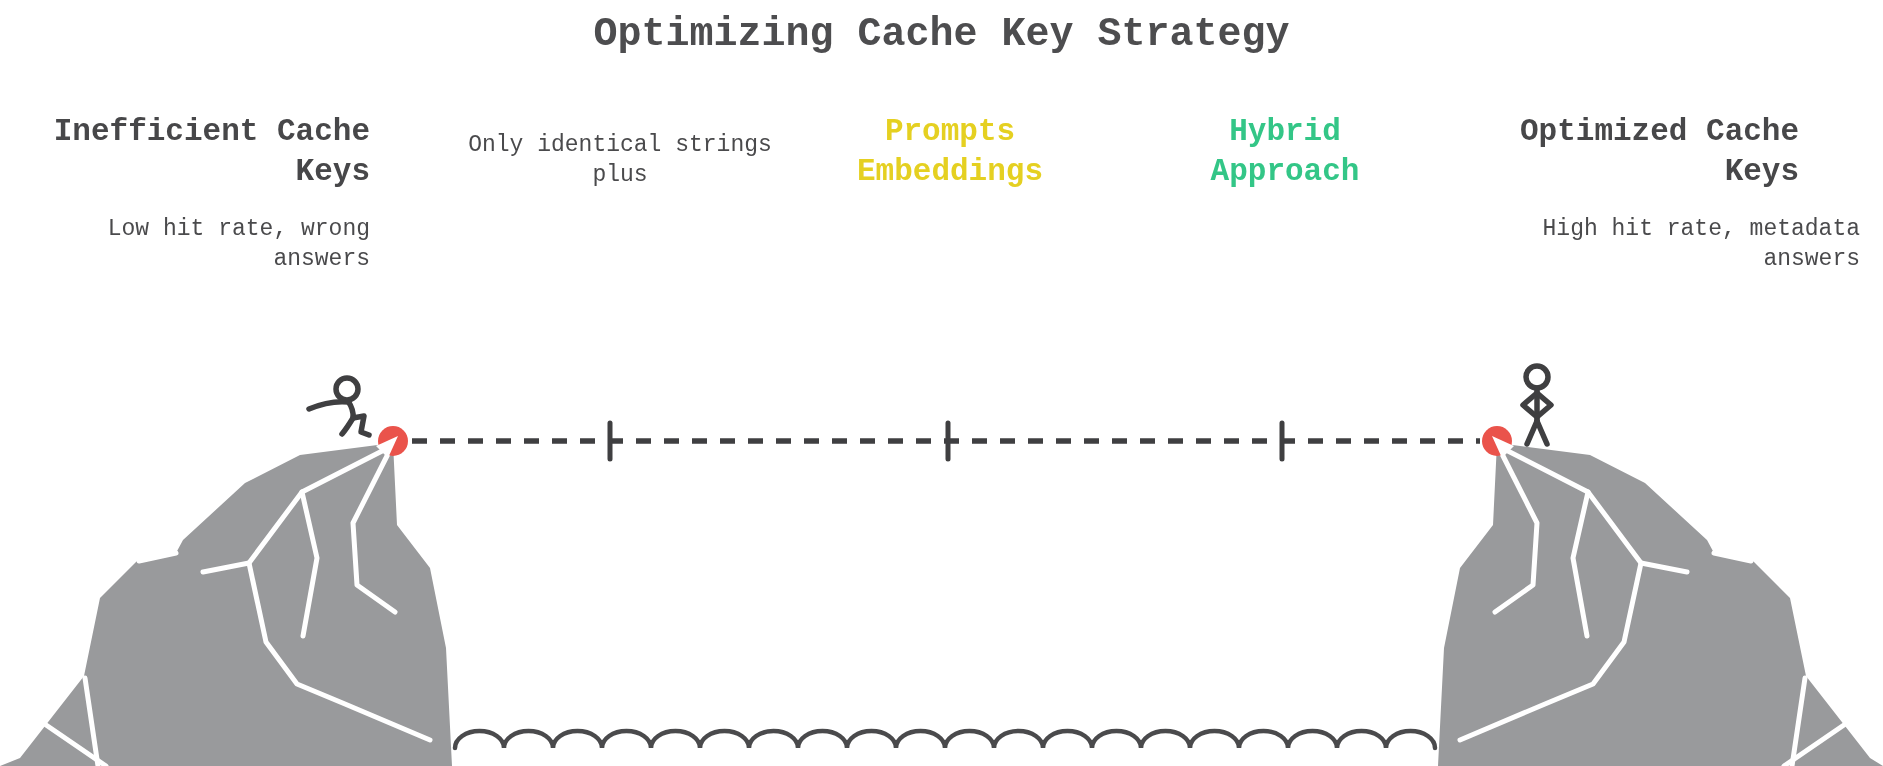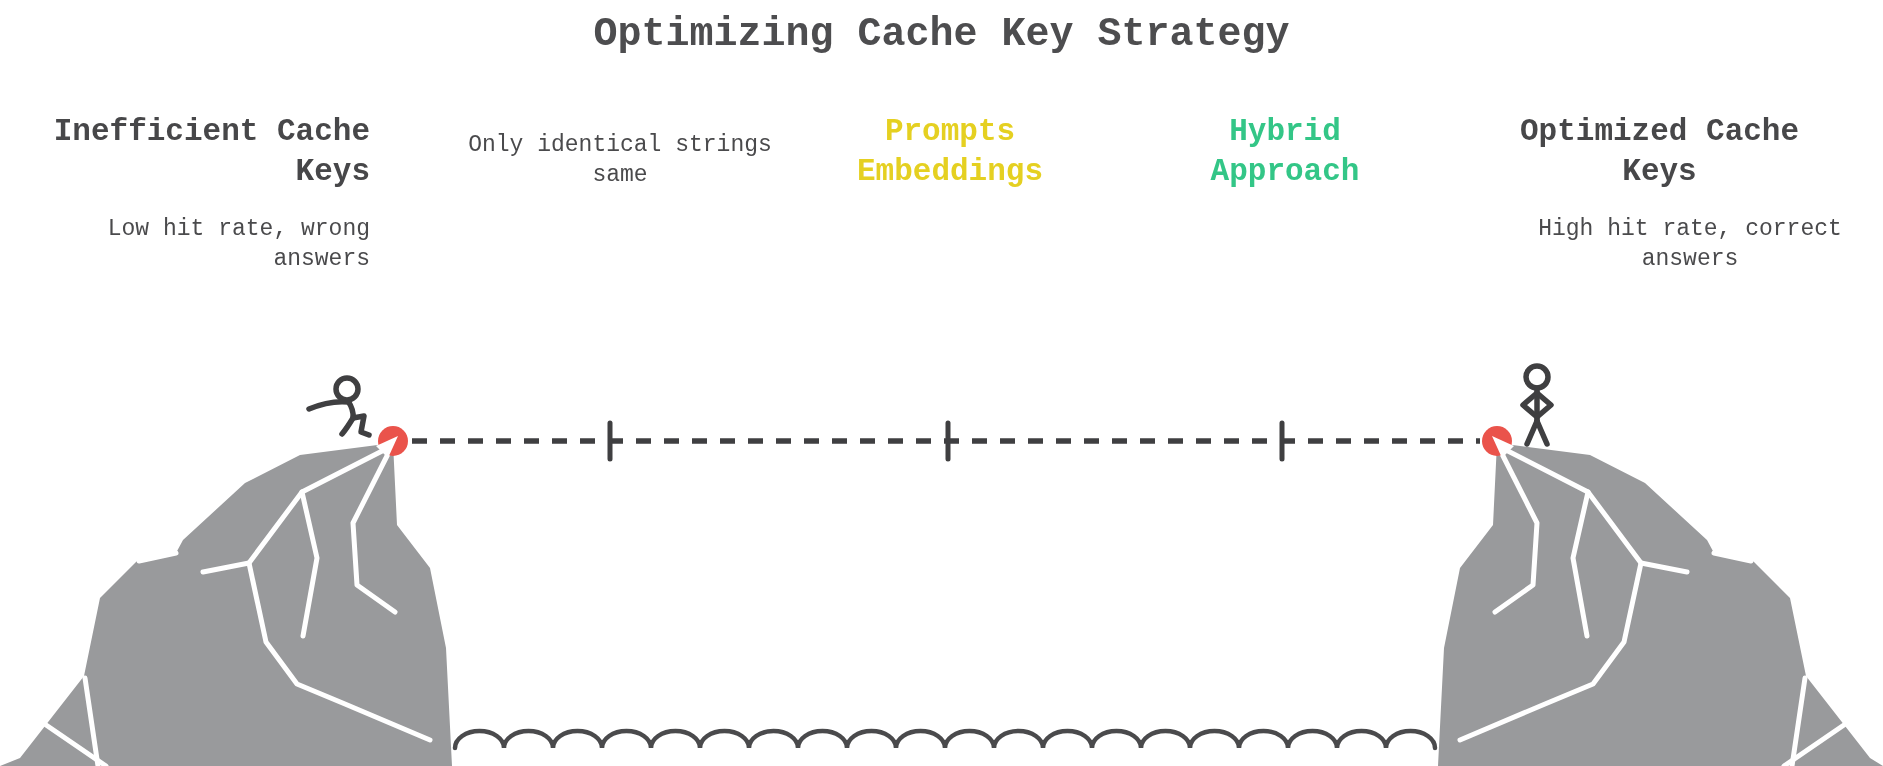--- a/index.html
+++ b/index.html
@@ -19,21 +19,21 @@
   .stage h2{margin:0;font-size:31px;line-height:40px;font-weight:700;white-space:pre-line;}
   .stage p{margin:22px 0 0;font-size:23px;line-height:30px;color:var(--body_text);white-space:pre-line;}
   .s1{left:30px;width:340px;text-align:right;}
   .s1 .label-box{justify-content:flex-end;}
   .s2{left:455px;width:330px;text-align:center;}
   .s2 .label-box{justify-content:center;}
   .s3{left:785px;width:330px;text-align:center;}
   .s3 .label-box{justify-content:center;}
   .s4{left:1120px;width:330px;text-align:center;}
   .s4 .label-box{justify-content:center;}
-  .s5{left:1520px;width:340px;text-align:center;}
+  .s5{left:1520px;width:340px;text-align:right;}
   .s5 .label-box{justify-content:flex-start;}
   .scene{position:absolute;left:0;top:0;width:1883px;height:766px;}
   .cliff{fill:var(--cliff);stroke:none;}
   .crack{fill:none;stroke:#ffffff;stroke-width:5;stroke-linecap:round;stroke-linejoin:round;}
   .figure{fill:none;stroke:var(--ink);stroke-width:5.5;stroke-linecap:round;stroke-linejoin:round;}
   .figure-head{fill:#ffffff;stroke:var(--ink);stroke-width:5.5;}
   .rope{stroke:var(--ink);stroke-width:5.5;stroke-dasharray:15 13;stroke-linecap:butt;}
   .tick{stroke:var(--ink);stroke-width:5;stroke-linecap:round;}
   .marker{fill:var(--marker_red);}
   .arrowhead{fill:#ffffff;}
@@ -50,21 +50,21 @@
     <div class="label-box">
       <h2 style="color: rgb(71, 71, 73);">Inefficient Cache
 Keys</h2>
     </div>
     <p>Low hit rate, wrong
 answers</p>
   </div>
 
   <div class="stage s2">
     <p>Only identical strings
-same</p>
+plus</p>
   </div>
 
   <div class="stage s3">
     <div class="label-box">
       <h2 style="color: rgb(229, 208, 33);">Prompts
 Embeddings</h2>
     </div>
   </div>
 
   <div class="stage s4">
@@ -72,21 +72,21 @@
       <h2 style="color: rgb(51, 198, 135);">Hybrid
 Approach</h2>
     </div>
   </div>
 
   <div class="stage s5">
     <div class="label-box">
       <h2 style="color: rgb(71, 71, 73);">Optimized Cache
 Keys</h2>
     </div>
-    <p>High hit rate, correct
+    <p>High hit rate, metadata
 answers</p>
   </div>
 
   <svg class="scene" viewBox="0 0 1883 766" aria-hidden="true">
 
     <g>
       <path class="cliff" d="M 393 443 L 300 455 L 245 483 L 183 540 L 176 553 L 138 560 L 100 598 L 84 676 L 20 758 L 0 766 L 452 766 L 446 648 L 430 568 L 397 525 Z"></path>
       <g>
         <path class="crack" d="M 388 448 L 302 492 L 249 563 L 266 642 L 297 684 L 345 704 L 430 740"></path>
         <path class="crack" d="M 302 492 L 317 558 L 303 636"></path>

